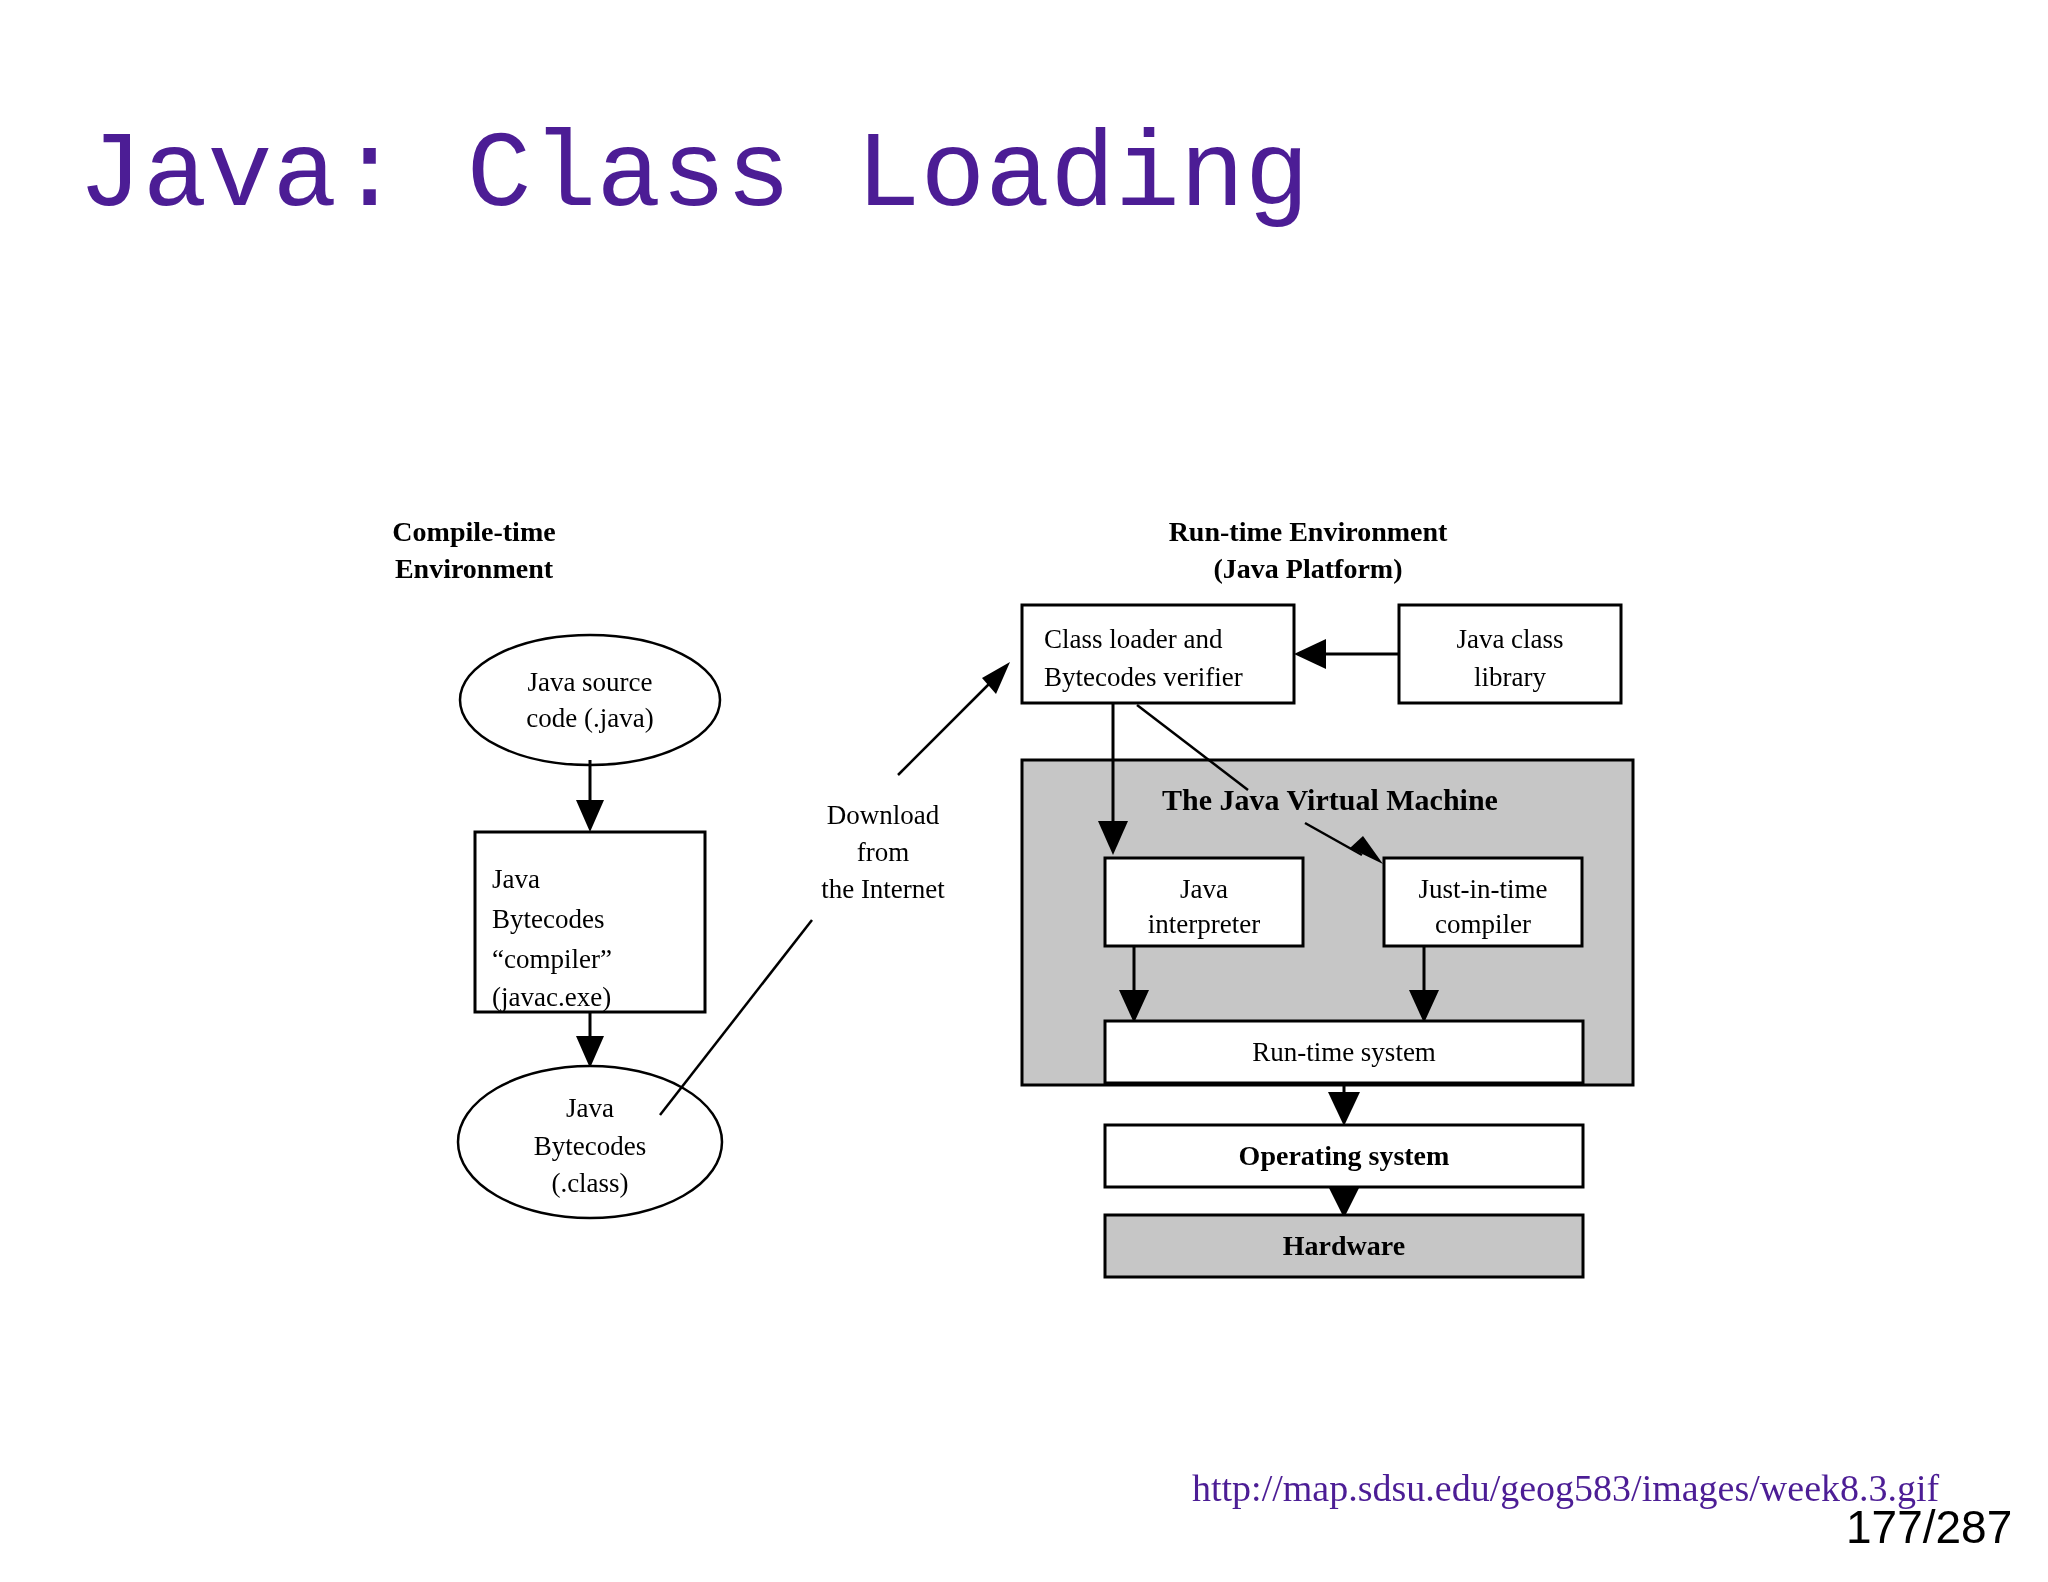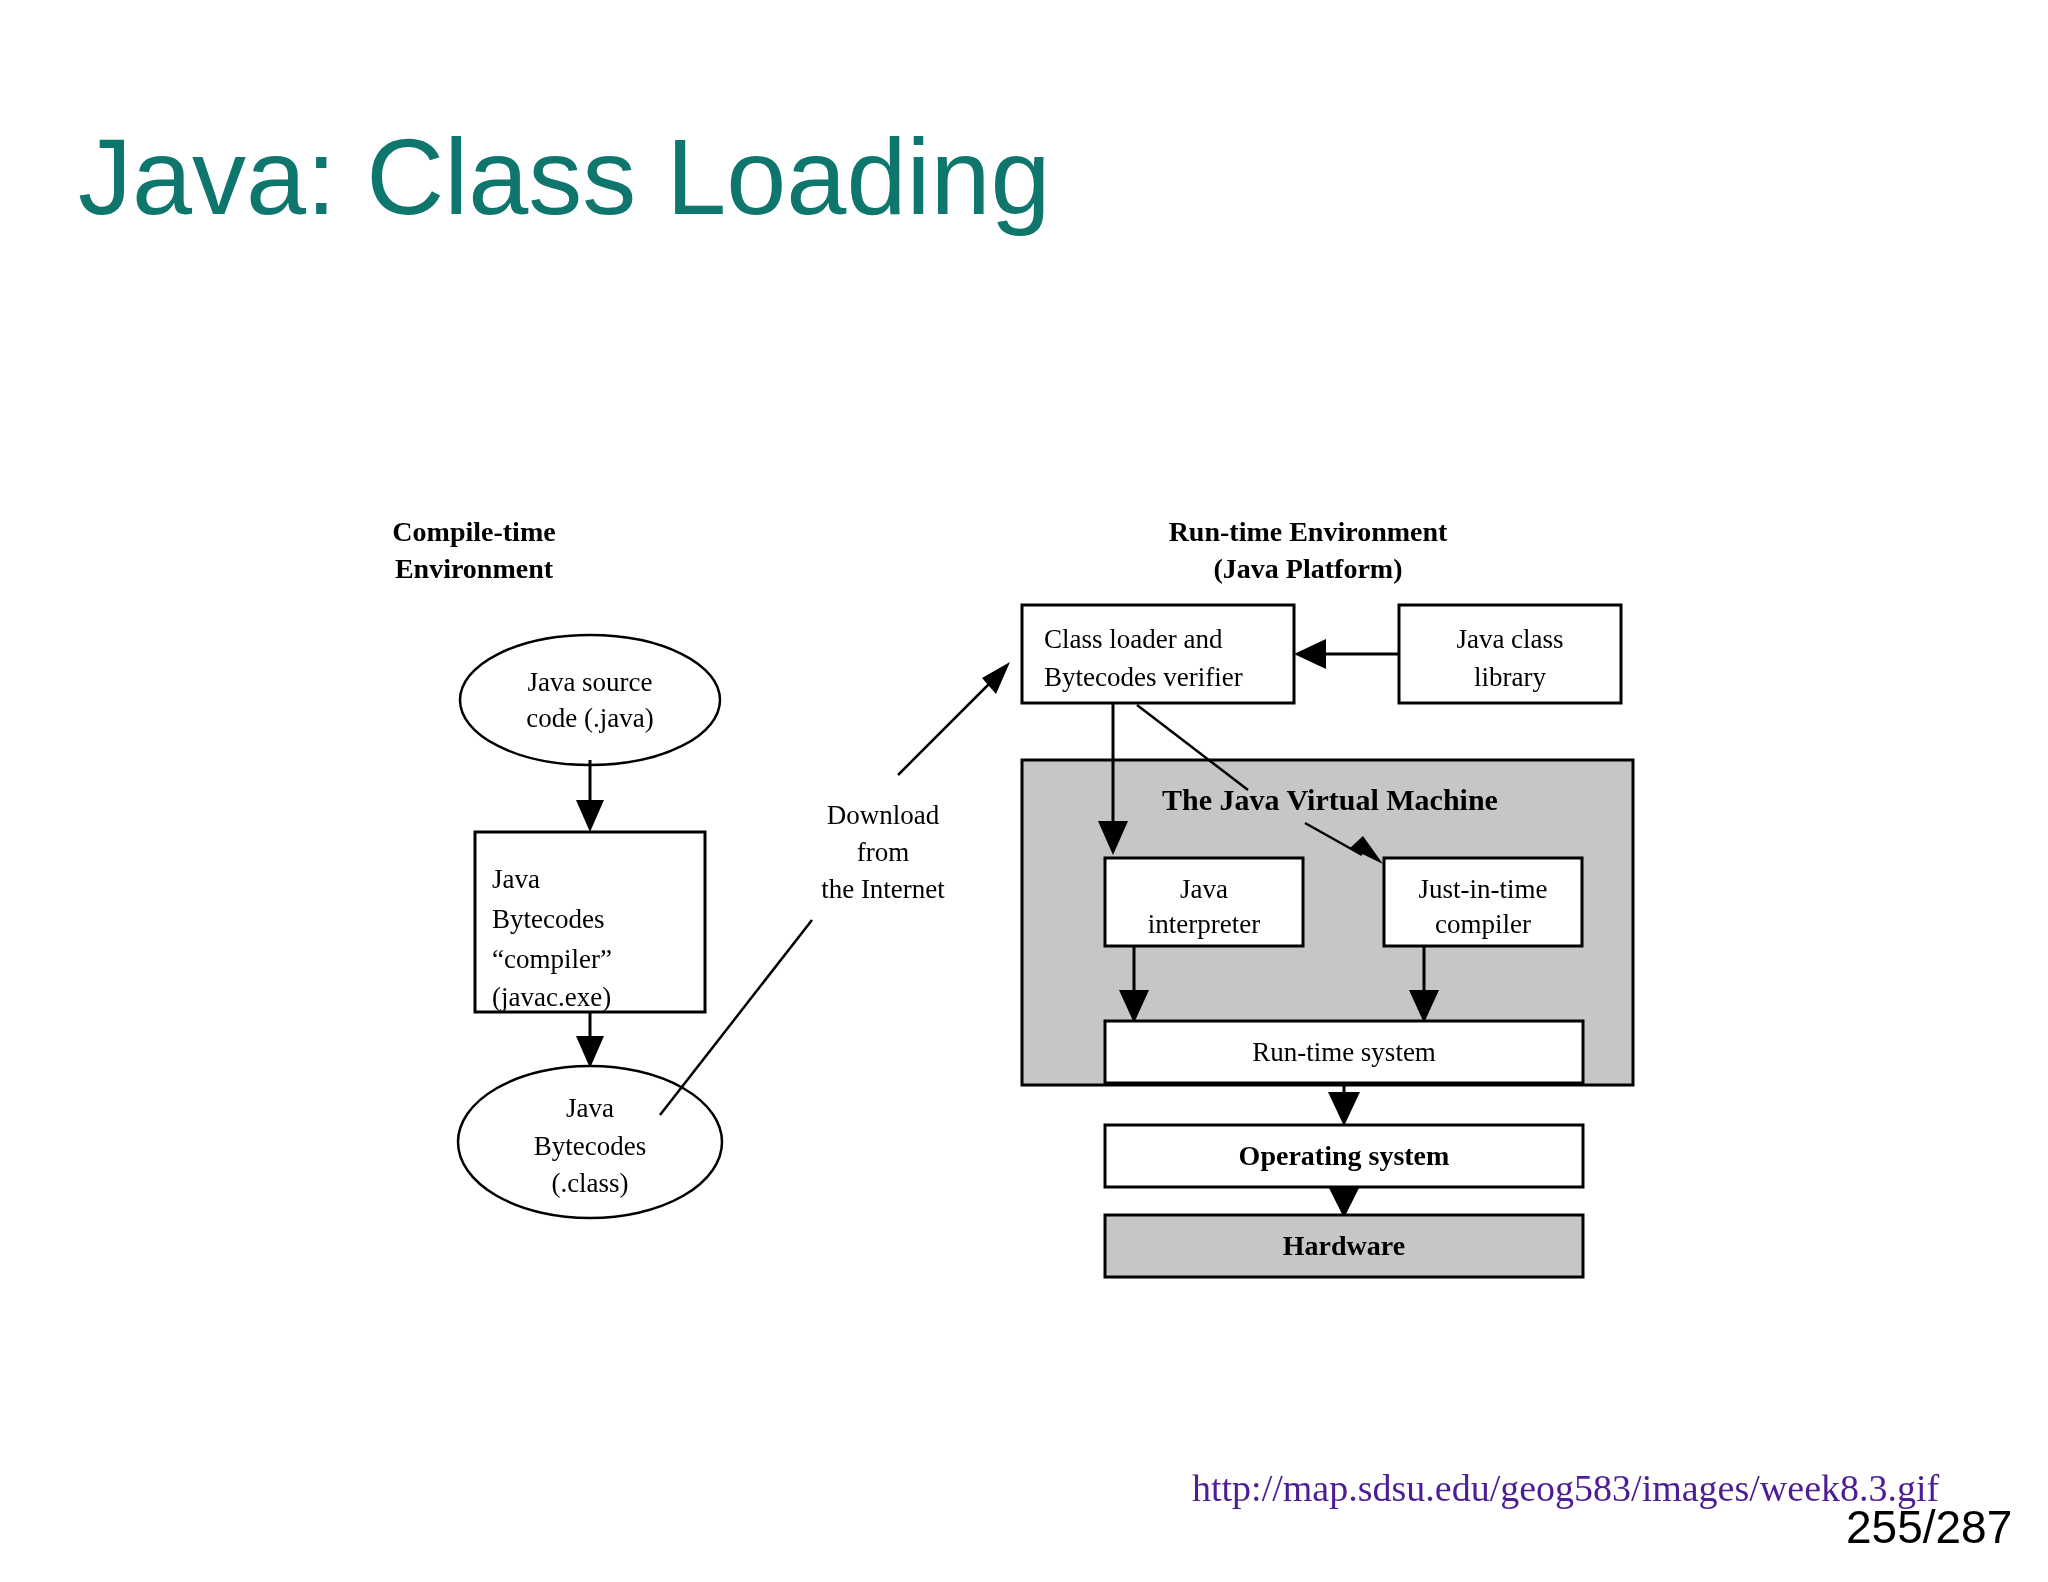--- a/index.html
+++ b/index.html
@@ -15,22 +15,22 @@
     overflow: hidden;
     font-family: "Liberation Serif", "DejaVu Serif", serif;
   }
 
   
   #slide-title {
     position: absolute;
     left: 78px;
     top: 120px;
     width: 1700px;
-    color: #0f766e;
-    font-family: Liberation Sans, sans-serif;
+    color: #4c1d95;
+    font-family: Liberation Mono, monospace;
     font-size: 108px;
     line-height: 1.05;
     font-weight: normal;
     letter-spacing: 0px;
     white-space: nowrap;
   }
 
   
   #diagram-wrap {
     position: absolute;
@@ -261,13 +261,13 @@
   <g>
     <rect class="shape-box-gray" x="1105" y="1215" width="478" height="62"></rect>
     <text class="dlabel-bold" x="1344" y="1255" text-anchor="middle">Hardware</text>
   </g>
 
 </svg>
 </div>
 
 <div id="source-url">http://map.sdsu.edu/geog583/images/week8.3.gif</div>
 
-<div id="page-number">255/287</div>
+<div id="page-number">177/287</div>
 
 </body></html>

